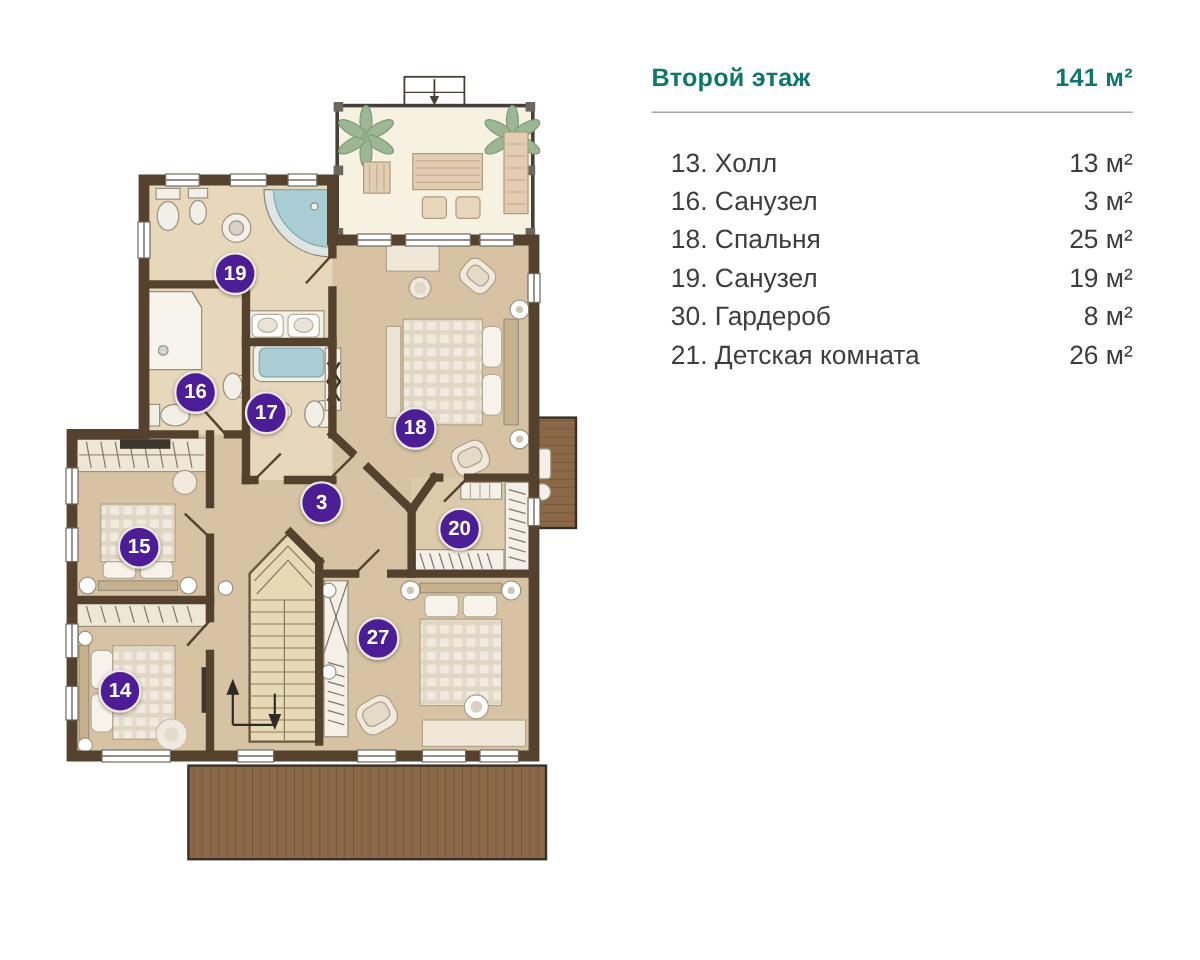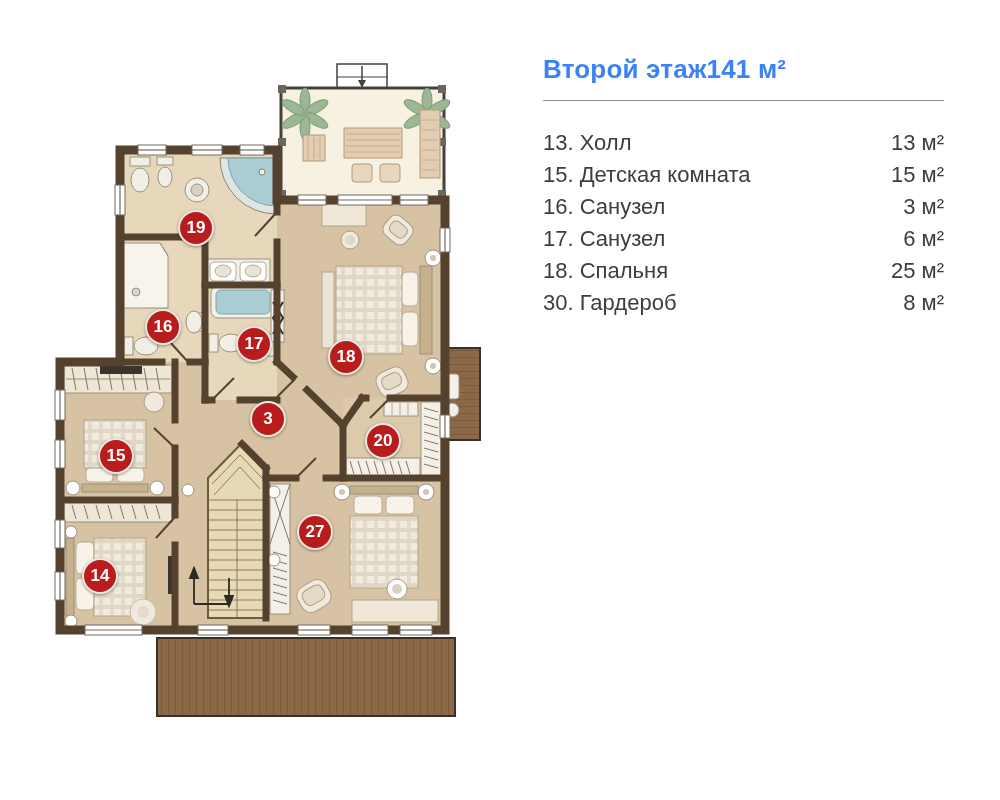--- a/index.html
+++ b/index.html
@@ -3,35 +3,35 @@
 <meta charset="utf-8">
 <style>
   html,body{margin:0;padding:0;}
   body{
     width:1000px;height:800px;position:relative;background:#ffffff;
     font-family:"Liberation Sans", sans-serif;overflow:hidden;
   }
   .plan{position:absolute;left:0;top:0;width:540px;height:800px;}
   .badge{
     position:absolute;width:32px;height:32px;border-radius:50%;
-    background:#b91c1c;border:2px solid #ebe8e1;color:#ffffff;
+    background:#4c1d95;border:2px solid #ebe8e1;color:#ffffff;
     display:flex;align-items:center;justify-content:center;
     font-size:17px;font-weight:bold;
     box-shadow:0 1px 3px rgba(40,30,20,.45);
   }
   .legend{position:absolute;left:543px;top:54px;width:401px;}
   .legend-header{
-    display:flex;align-items:baseline;
-    color:#3b82f6;font-size:26px;font-weight:700;letter-spacing:.2px;
+    display:flex;justify-content:space-between;align-items:baseline;
+    color:#0f766e;font-size:21px;font-weight:700;letter-spacing:.2px;
   }
   .separator{border-bottom:1.5px solid #8f8f8f;margin-top:15px;}
   .rows{margin-top:26px;}
   .row{
     display:flex;justify-content:space-between;align-items:center;
-    height:32px;font-size:22px;color:#3d3d3f;
+    height:32px;font-size:22px;color:#3d3d3f;margin-left:16px;
   }
 </style>
 </head>
 <body>
 
 <div class="plan">
 <svg width="540" height="800" viewBox="0 0 540 800">
   <defs>
     <pattern id="deckV" width="7" height="7" patternUnits="userSpaceOnUse">
       <rect width="7" height="7" fill="#8b6847"></rect>
@@ -432,54 +432,54 @@
     <line x1="175" y1="517" x2="156" y2="538"></line>
     <line x1="295" y1="379" x2="277" y2="397"></line>
     <line x1="390" y1="398" x2="370" y2="418"></line>
     <line x1="296" y1="478" x2="316" y2="458"></line>
   </g>
 </svg>
 
   
   <div class="badge" style="left:178px;top:210px">19</div>
   <div class="badge" style="left:145px;top:309px">16</div>
-  <div class="badge" style="left:236px;top:326px">17</div>
+  <div class="badge" style="left:204px;top:326px">17</div>
   <div class="badge" style="left:328px;top:339px">18</div>
   <div class="badge" style="left:250px;top:401px">3</div>
   <div class="badge" style="left:365px;top:423px">20</div>
   <div class="badge" style="left:98px;top:438px">15</div>
   <div class="badge" style="left:297px;top:514px">27</div>
   <div class="badge" style="left:82px;top:558px">14</div>
 </div>
 
 <div class="legend">
   <div class="legend-header">
     <span>Второй этаж</span>
     <span>141 м²</span>
   </div>
   <div class="separator"></div>
   <div class="rows">
     <div class="row">
       <span>13. Холл</span>
       <span>13 м²</span>
     </div>
     <div class="row">
-      <span>15. Детская комната</span>
-      <span>15 м²</span>
-    </div>
-    <div class="row">
       <span>16. Санузел</span>
       <span>3 м²</span>
     </div>
     <div class="row">
-      <span>17. Санузел</span>
-      <span>6 м²</span>
-    </div>
-    <div class="row">
       <span>18. Спальня</span>
       <span>25 м²</span>
     </div>
     <div class="row">
+      <span>19. Санузел</span>
+      <span>19 м²</span>
+    </div>
+    <div class="row">
       <span>30. Гардероб</span>
       <span>8 м²</span>
     </div>
+    <div class="row">
+      <span>21. Детская комната</span>
+      <span>26 м²</span>
+    </div>
   </div>
 </div>
 
 </body></html>

